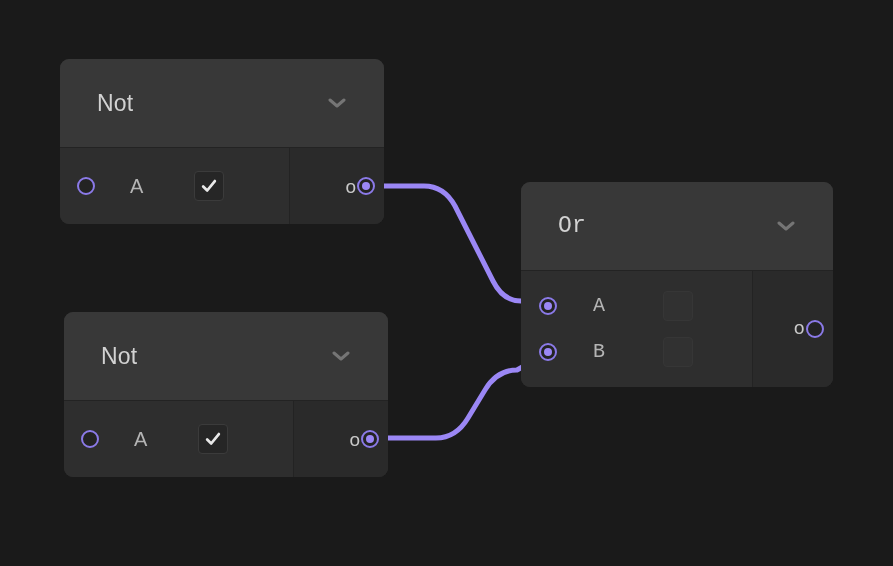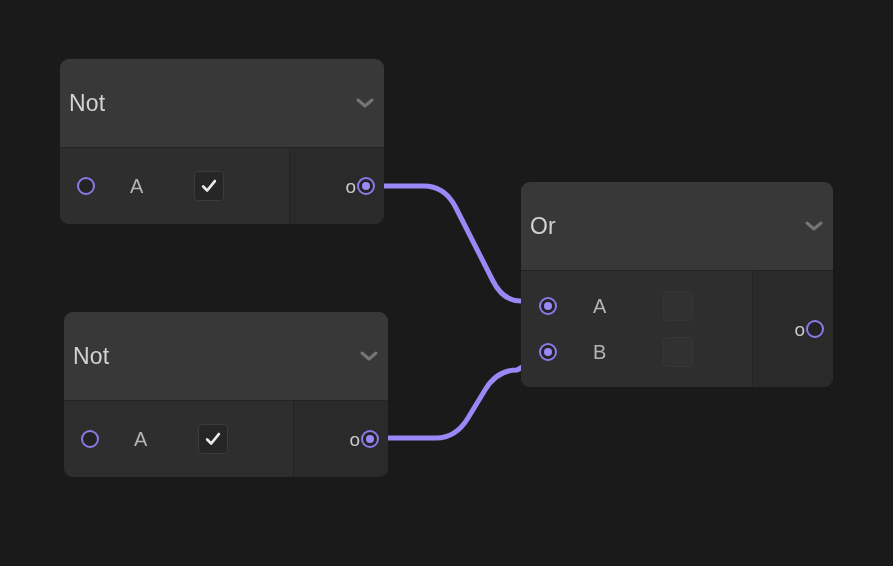--- a/index.html
+++ b/index.html
@@ -40,21 +40,21 @@
     height: 100%;
     display: flex;
     flex-direction: column;
   }
 
   .node-header {
     background: #383838;
     display: flex;
     align-items: center;
     justify-content: space-between;
-    padding: 0 9px;
+    padding: 0 37px;
     box-sizing: border-box;
     flex: none;
   }
   .node-title {
     color: #d2d2d2;
     font-size: 23px;
     letter-spacing: 0.2px;
     line-height: 1;
   }
   .chevron {
@@ -218,21 +218,21 @@
             <div class="outputs-col" style="width: 94px;">
               <div class="out-row">
                 <div class="out-label" style="position: absolute; right: 28px; top: 50%; transform: translateY(-50%);">o</div>
               </div>
             </div>
           </div>
         </div>
         <div class="port" style="left: 17px; top: 118px;"></div>
         <div class="port filled" style="left: 297px; top: 118px;"></div>
       </div>
-      <div class="node" style="left: 521px; top: 182px; width: 312px; height: 205px;">
+      <div class="node" style="left: 521px; top: 182px; width: 312px; height: 205px; font-family: Liberation Mono, monospace;">
         <div class="node-inner">
           <div class="node-header" style="height: 88px;">
             <div class="node-title">Or</div>
             <svg class="chevron" viewBox="0 0 20 14">
               <path d="M3 4 L10 10 L17 4" fill="none" stroke="#8a8a8a" stroke-width="3" stroke-linecap="round" stroke-linejoin="round"></path>
             </svg>
           </div>
           <div class="node-body">
             <div class="inputs-col">
               <div class="io-row" style="height: 46px;">

